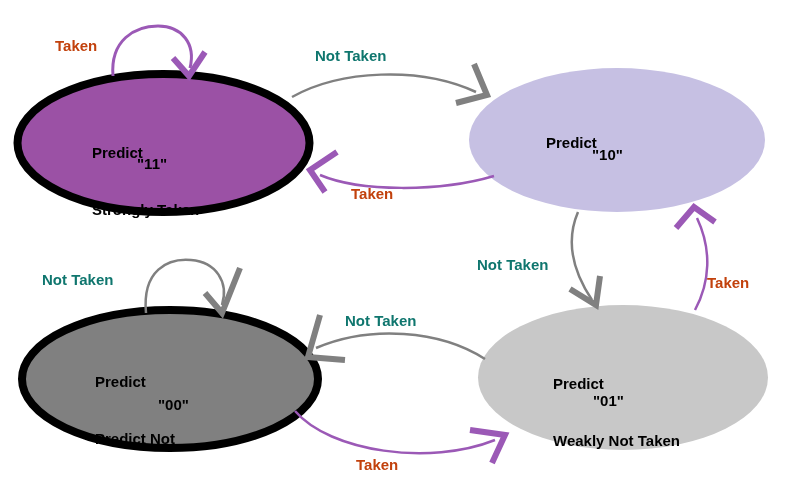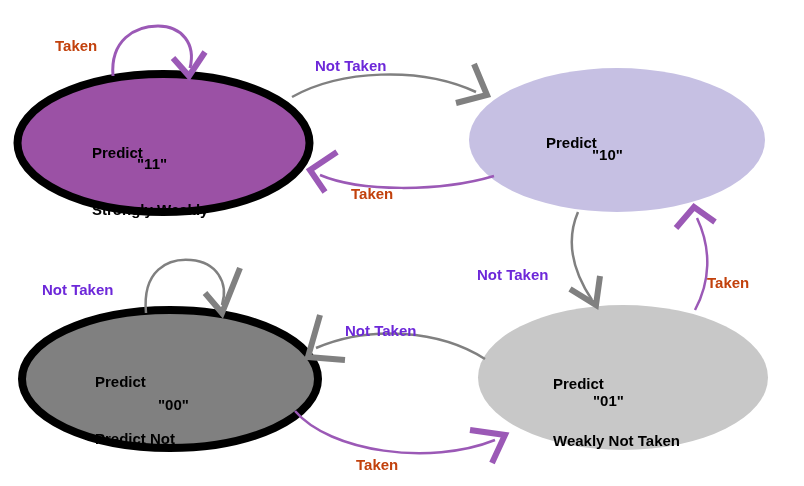--- a/index.html
+++ b/index.html
@@ -47,22 +47,21 @@
     position: absolute;
     font-family: "Liberation Sans", sans-serif;
     font-weight: bold;
     font-size: 15px;
     white-space: pre;
   }
   .lbl-taken {
     color: #c2410c;
   }
   .lbl-nottaken {
-    color: #6d28d9;
-    margin-top: 10px;
+    color: #0f766e;
   }
 </style>
 </head>
 <body>
 
 <div id="canvas">
 
   <svg id="diagram-svg" viewBox="0 0 804 486">
 
     <g>
@@ -119,21 +118,21 @@
 
     <g>
       <path d="M 146 313 C 142 270 168 258 191 260 C 216 262 229 282 222 305" fill="none" stroke="#808080" stroke-width="2.5"></path>
       <path d="M 205 293 L 222 313 L 240 268" fill="none" stroke="#808080" stroke-width="6" stroke-linecap="butt"></path>
     </g>
 
   </svg>
 
   <div class="state-label" style="left:92px; top:105px; text-align:left;">
     <div>Predict</div>
-    <div>Strongly Weakly</div>
+    <div>Strongly Taken</div>
   </div>
   <div class="state-code" style="left:137px; top:155px;">"11"</div>
 
   <div class="state-label" style="left:546px; top:95px; text-align:left;">
     <div>Predict</div>
   </div>
   <div class="state-code" style="left:592px; top:146px;">"10"</div>
 
   <div class="state-label" style="left:95px; top:334px; text-align:left;">
     <div>Predict</div>

